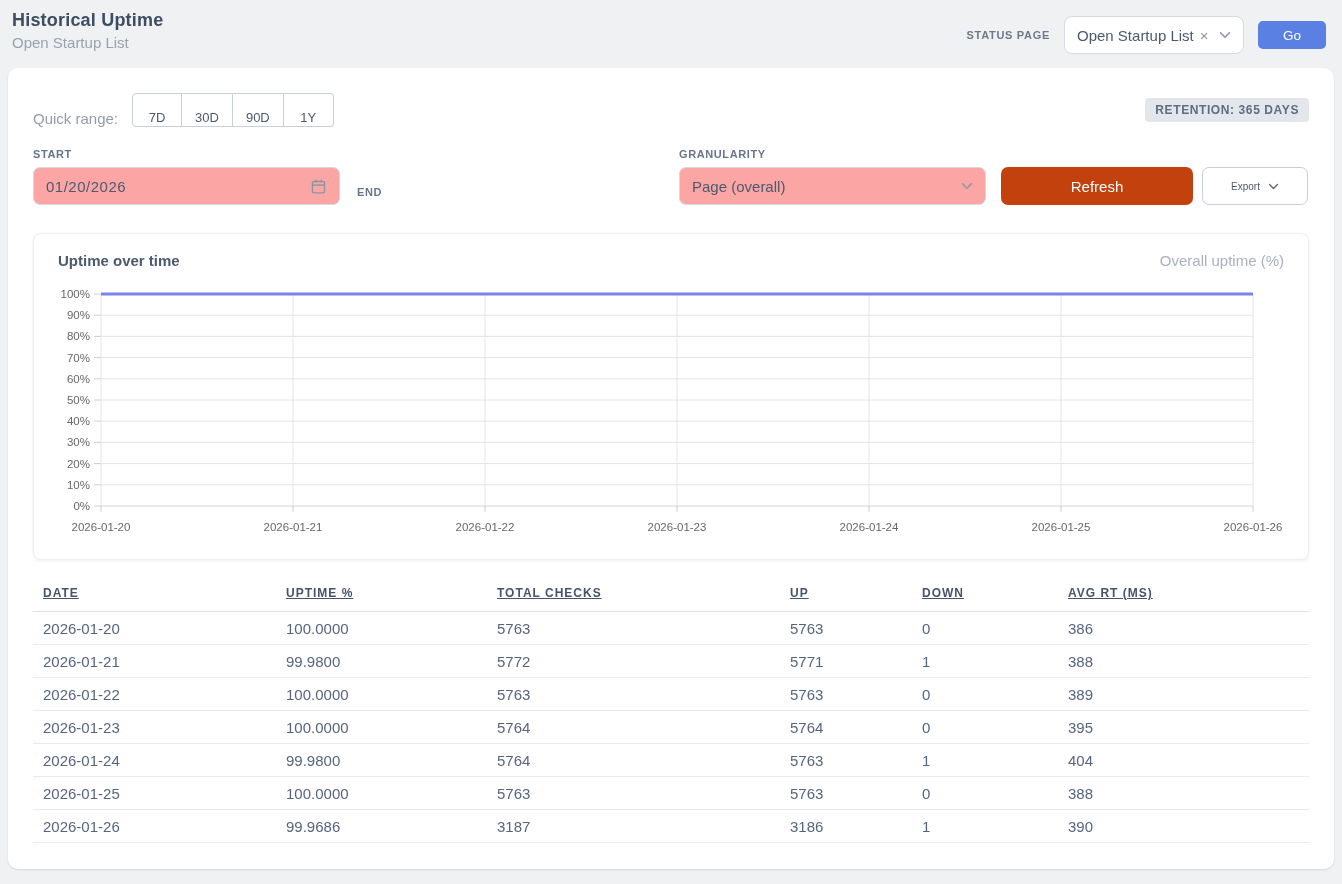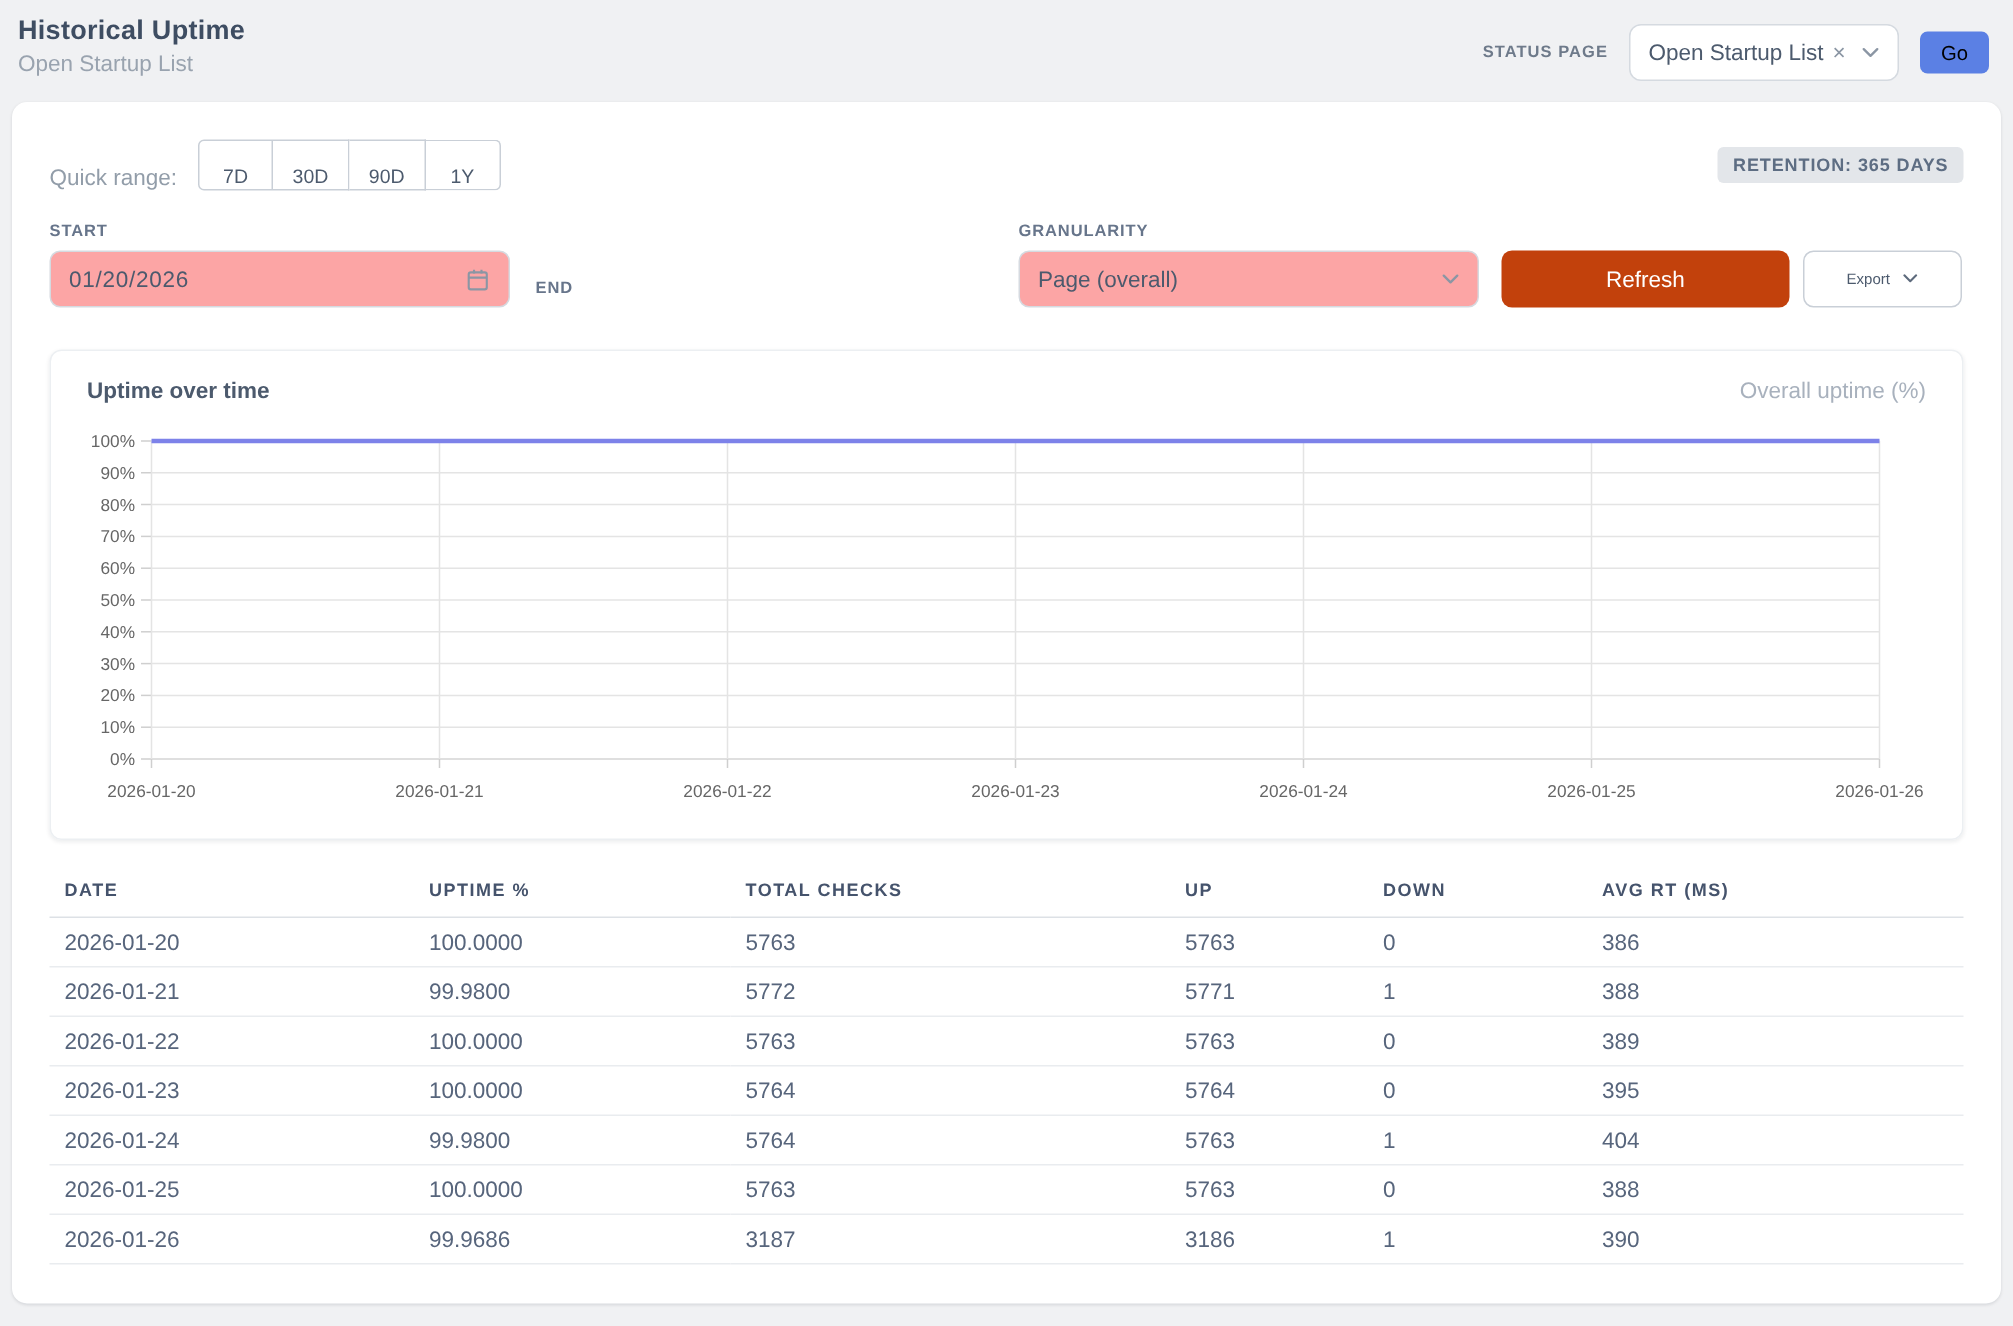--- a/index.html
+++ b/index.html
@@ -23,22 +23,22 @@
   .status-select {
     display: flex; align-items: center; gap: 6px;
     width: 180px; height: 38px; padding: 0 12px;
     background: #fff; border: 1px solid #d5dae0; border-radius: 8px;
     font-size: 15px; color: #4c5a6d; cursor: pointer;
   }
   .status-select .sel-text { flex: 0 0 auto; }
   .clear-x { color: #8b96a4; font-size: 15px; line-height: 1; cursor: pointer; }
   .chev { margin-left: auto; display: inline-flex; }
   .go-btn {
-    width: 46px; height: 28px; border: none; border-radius: 5px;
-    background: #5b80e4; color: #000000; font-size: 13.5px; font-family: inherit;
+    width: 68px; height: 28px; border: none; border-radius: 5px;
+    background: #5b80e4; color: #ffffff; font-size: 13.5px; font-family: inherit;
     cursor: pointer;
   }
 
   
   .panel {
     margin: 14px 8px 0 8px;
     background: #fff; border-radius: 10px;
     box-shadow: 0 1px 2px rgba(16,24,40,.07), 0 1px 3px rgba(16,24,40,.05);
     padding: 25px 25px 26px 25px;
   }
@@ -97,20 +97,21 @@
   .chart-title { font-size: 15px; font-weight: 700; color: #4c5a6d; }
   .chart-legend { font-size: 15px; color: #a8b1bd; }
   .chart-svg { display: block; }
 
   
   .uptime-table { width: 100%; border-collapse: collapse; margin-top: 26px; table-layout: fixed; }
   .uptime-table th {
     text-align: left; font-size: 12px; font-weight: 700; color: #45536c;
     letter-spacing: 1px; padding: 0 0 11px 10px;
     border-bottom: 1px solid #dde1e6;
+    text-decoration: underline;
   }
   .uptime-table td {
     font-size: 15px; color: #57657c;
     padding: 0 0 0 10px; height: 33px;
     border-bottom: 1px solid #e9ecef;
   }
 </style>
 </head>
 <body>
 

